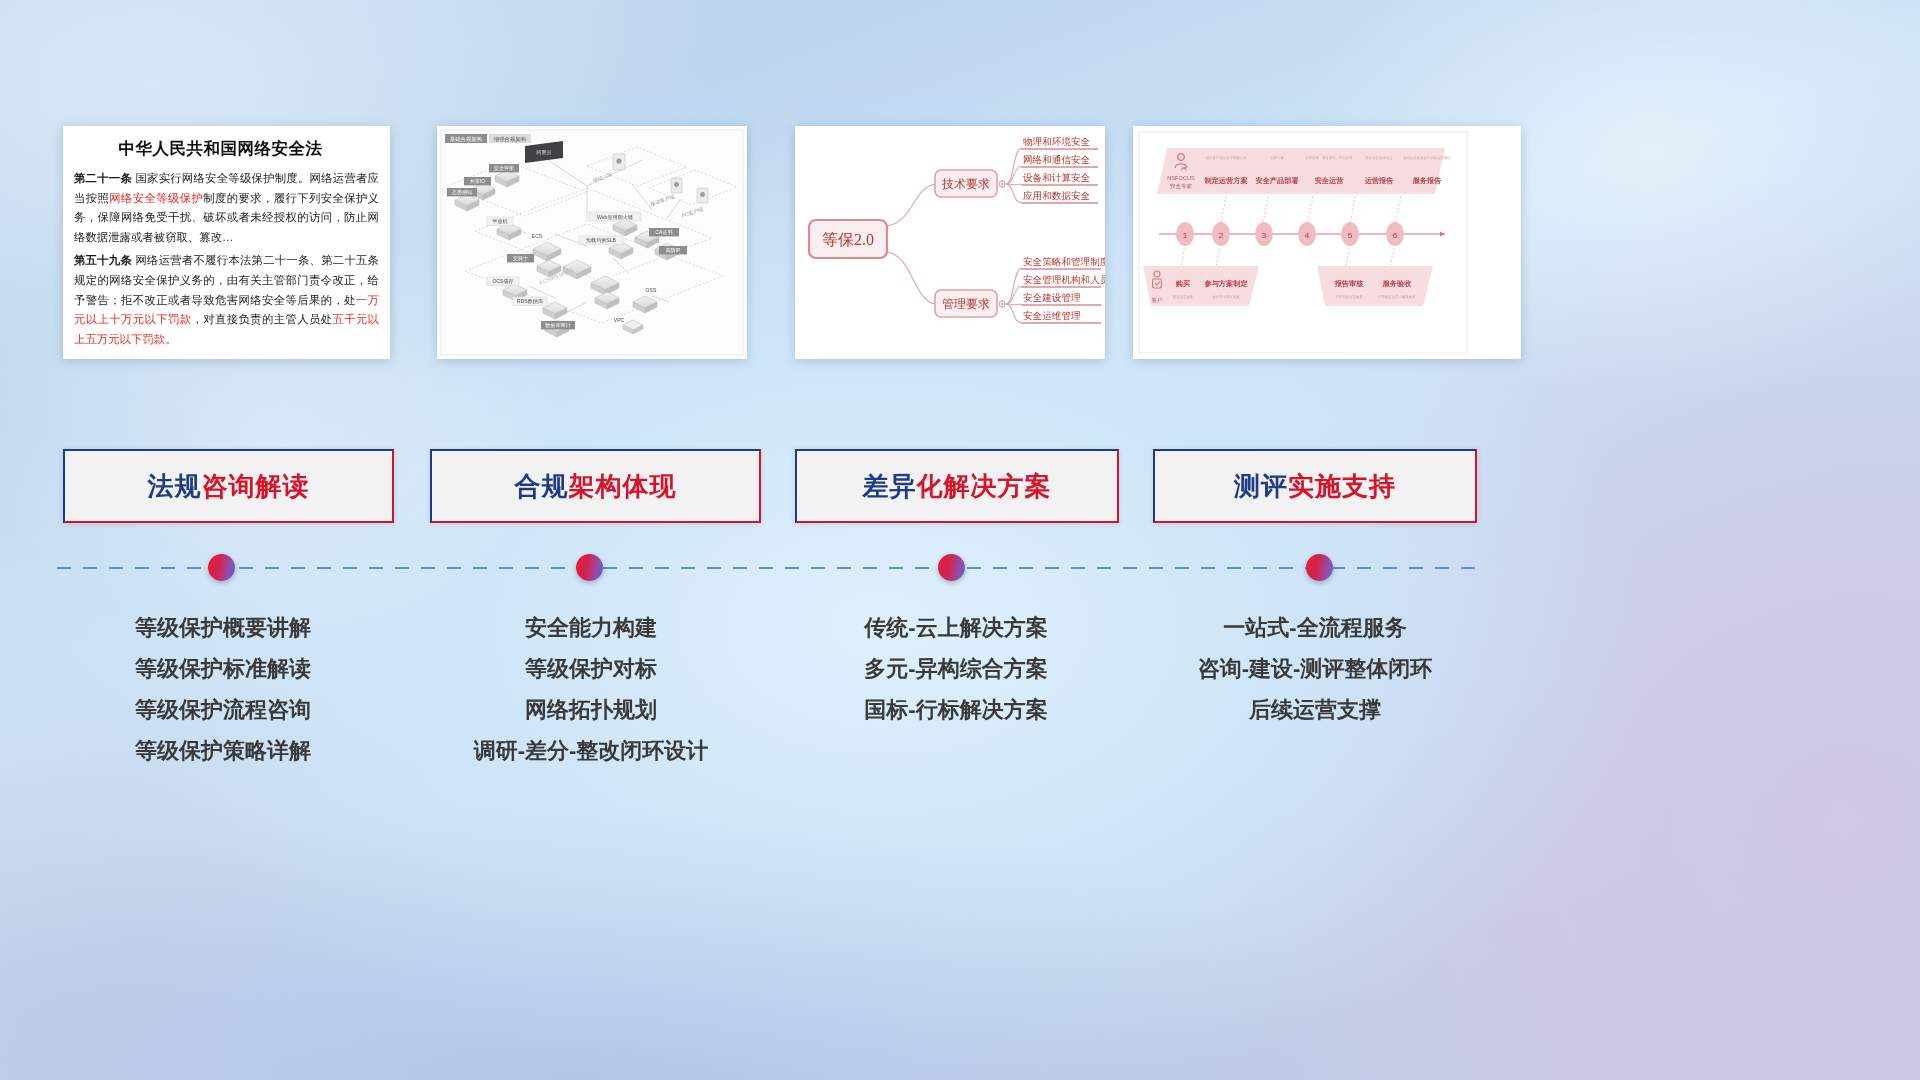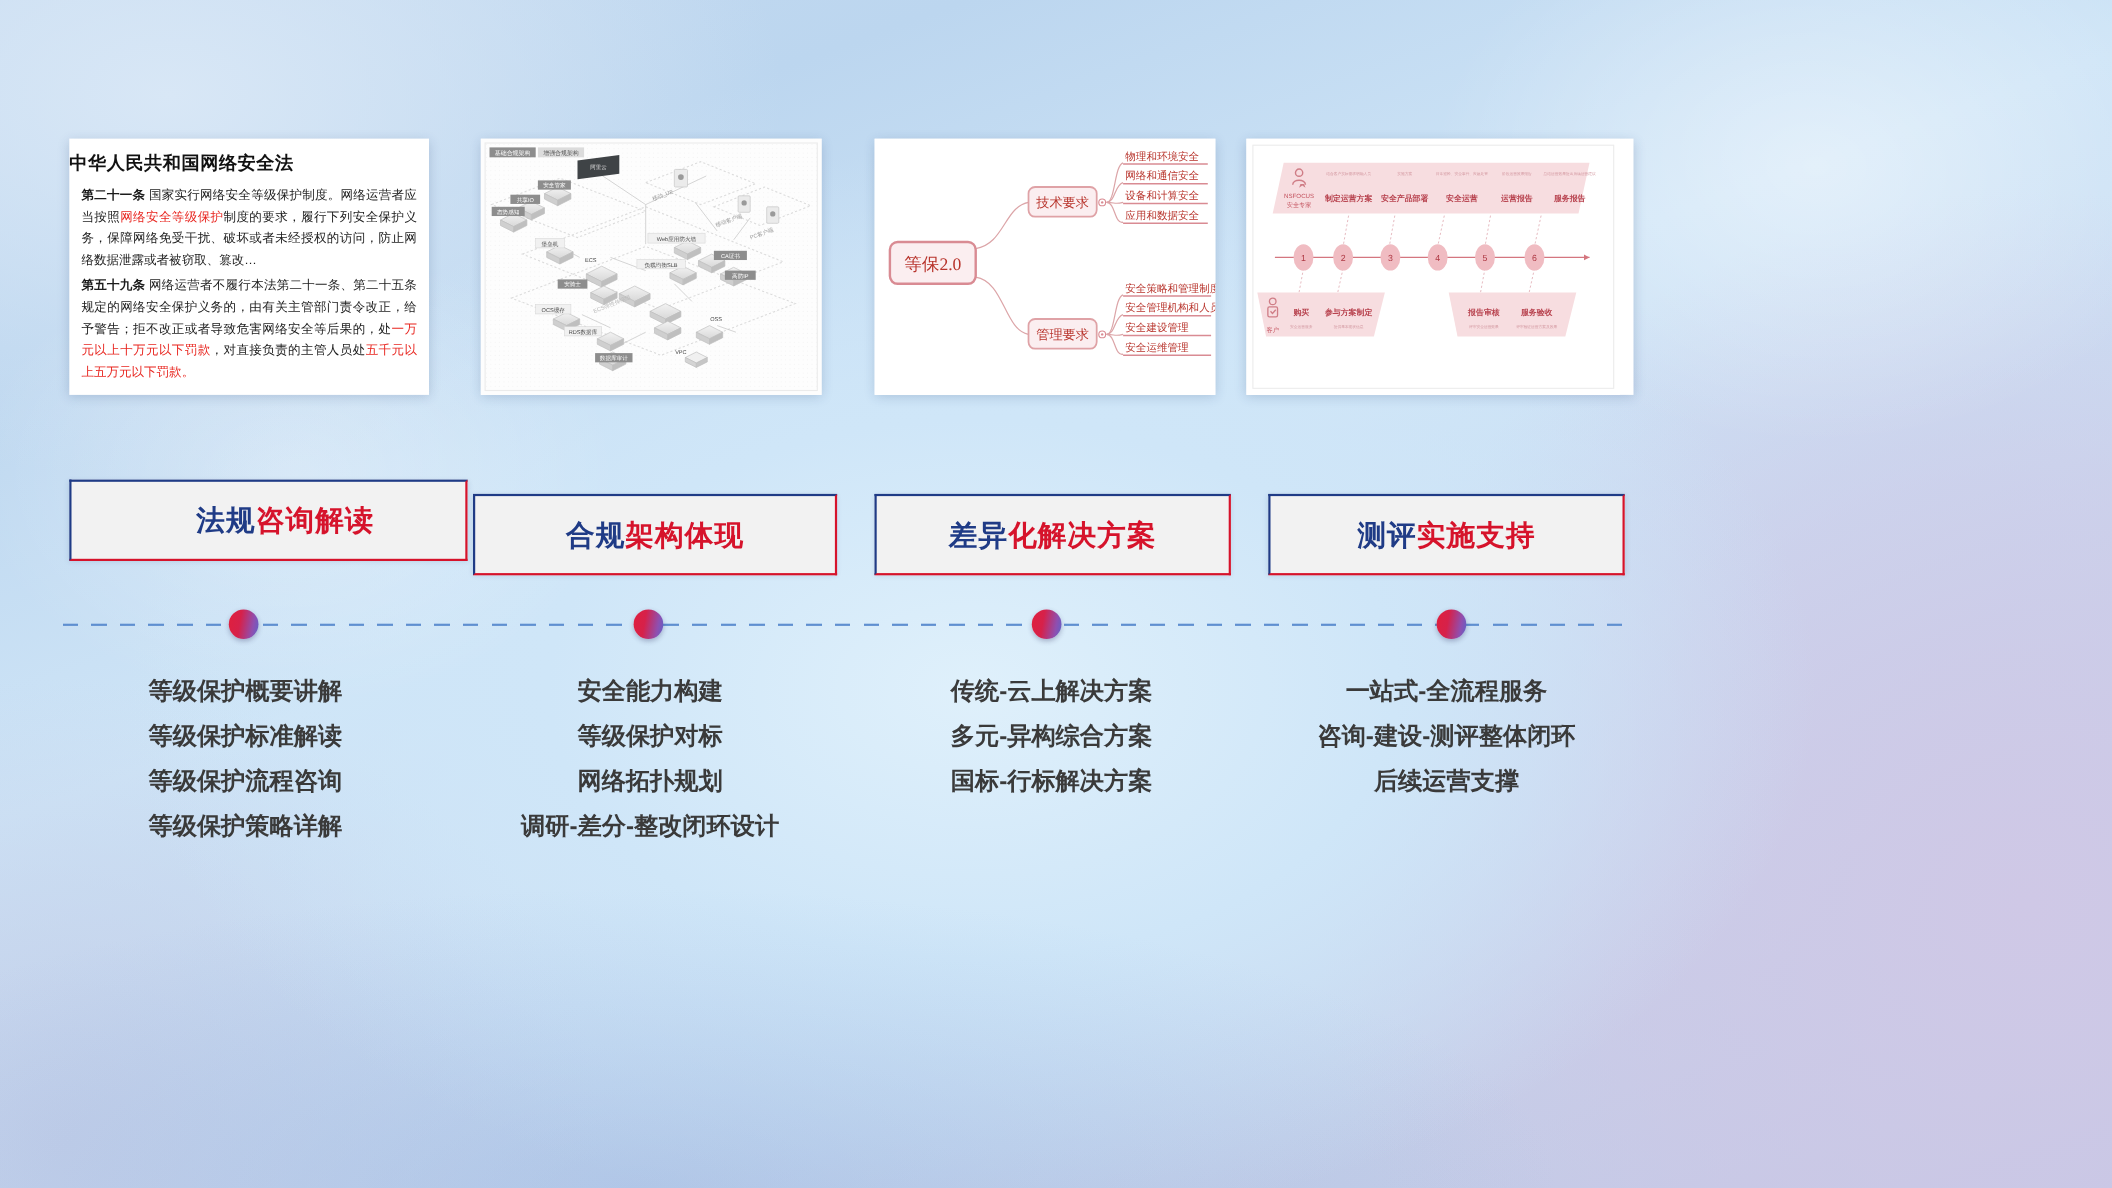--- a/index.html
+++ b/index.html
@@ -26,49 +26,49 @@
   }
   #stage{position:absolute;inset:0;}
 
   
   .card{position:absolute;background:#fff;
     box-shadow:0 2px 10px rgba(40,70,120,0.22);overflow:hidden;}
   .card-inner{position:absolute;inset:0;overflow:hidden;}
 
   
   #card-law{left:63px;top:126px;width:327px;height:233px;}
-  .law-title{text-align:left;font-weight:bold;font-size:16.5px;color:#111;
+  .law-title{text-align:center;font-weight:bold;font-size:16.5px;color:#111;
     margin:12px 12px 9px 0;letter-spacing:.5px;}
   .law-body{font-size:11.4px;line-height:1.72;color:#1b1b1b;padding:0 11px;text-align:justify;}
   .law-body b{font-weight:bold;}
   .law-red{color:#e8251f;}
 
   
   #card-topo{left:437px;top:126px;width:310px;height:233px;background:#fdfdfd;}
   #topo-svg{position:absolute;left:0;top:0;}
 
   
   #card-mind{left:795px;top:126px;width:310px;height:233px;}
   #mind-svg{position:absolute;left:0;top:0;}
 
   
-  #card-nsf{left:1133px;top:126px;width:352px;height:233px;}
+  #card-nsf{left:1133px;top:126px;width:388px;height:233px;}
   #nsf-svg{position:absolute;left:0;top:0;}
 
   
   .pill{position:absolute;height:70px;background:#f2f2f2;
     border-top:2px solid #1f3b86;border-left:2px solid #1f3b86;
     border-right:2px solid #d6132b;border-bottom:2px solid #d6132b;
     display:flex;align-items:center;justify-content:center;
     box-shadow:0 1px 5px rgba(40,70,120,0.16);}
   .pill-text{font-size:26px;font-weight:600;letter-spacing:1px;white-space:nowrap;
     font-family:"Liberation Serif","DejaVu Serif",serif;}
   .pill-text .blue{color:#1f3b86;}
   .pill-text .red{color:#d6132b;}
-  #pill-0{left:63px;top:436px;width:327px;padding-left:31px;}
+  #pill-0{left:63px;top:449px;width:327px;}
   #pill-1{left:430px;top:449px;width:327px;}
   #pill-2{left:795px;top:449px;width:320px;}
   #pill-3{left:1153px;top:449px;width:320px;}
 
   
   #timeline{position:absolute;left:57px;top:567px;width:1420px;height:2px;
     background:repeating-linear-gradient(to right,#5f8fd0 0 14px, rgba(0,0,0,0) 14px 26px);}
   .tl-dot{position:absolute;width:27px;height:27px;border-radius:50%;
     background:linear-gradient(100deg,#e01f3d 0%,#d6214a 38%,#8f4fb0 78%,#5c63c9 100%);
     box-shadow:0 2px 5px rgba(40,40,90,0.3);top:554px;}

